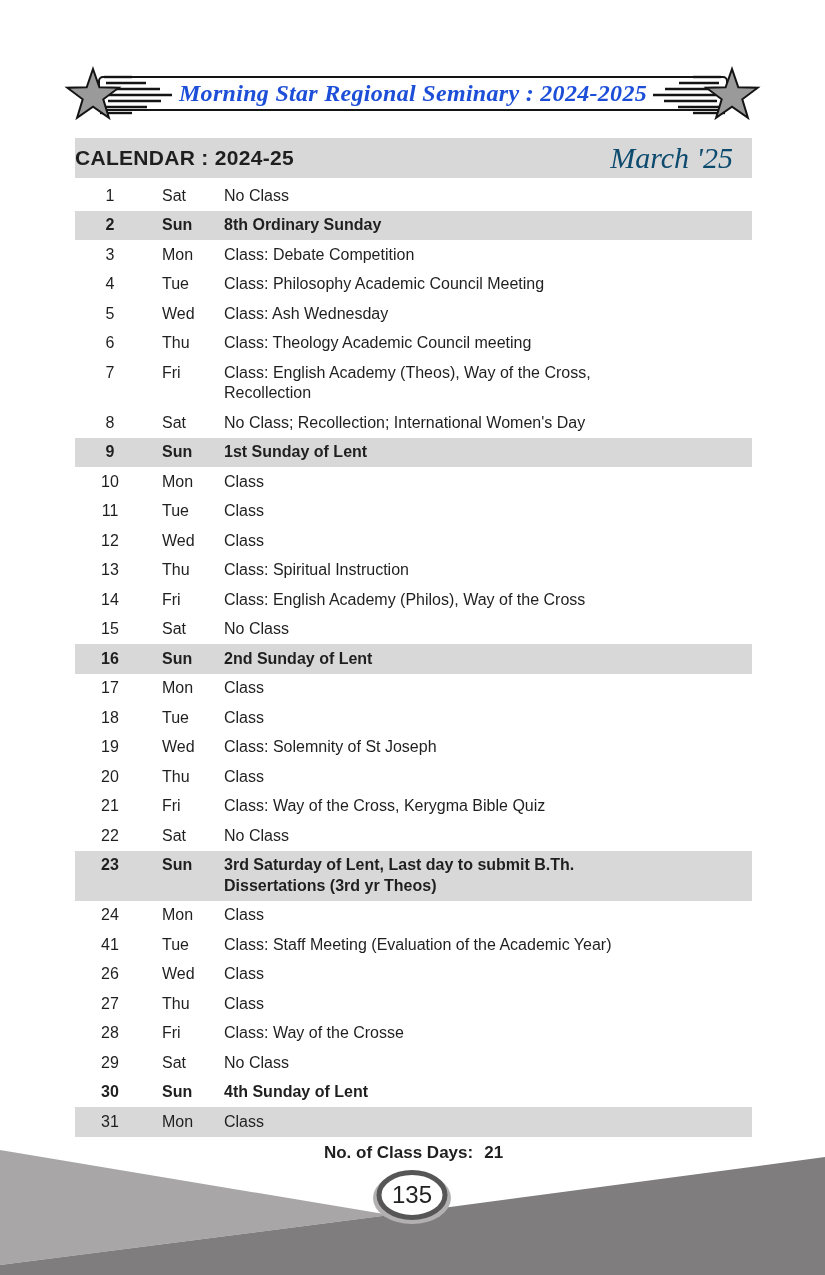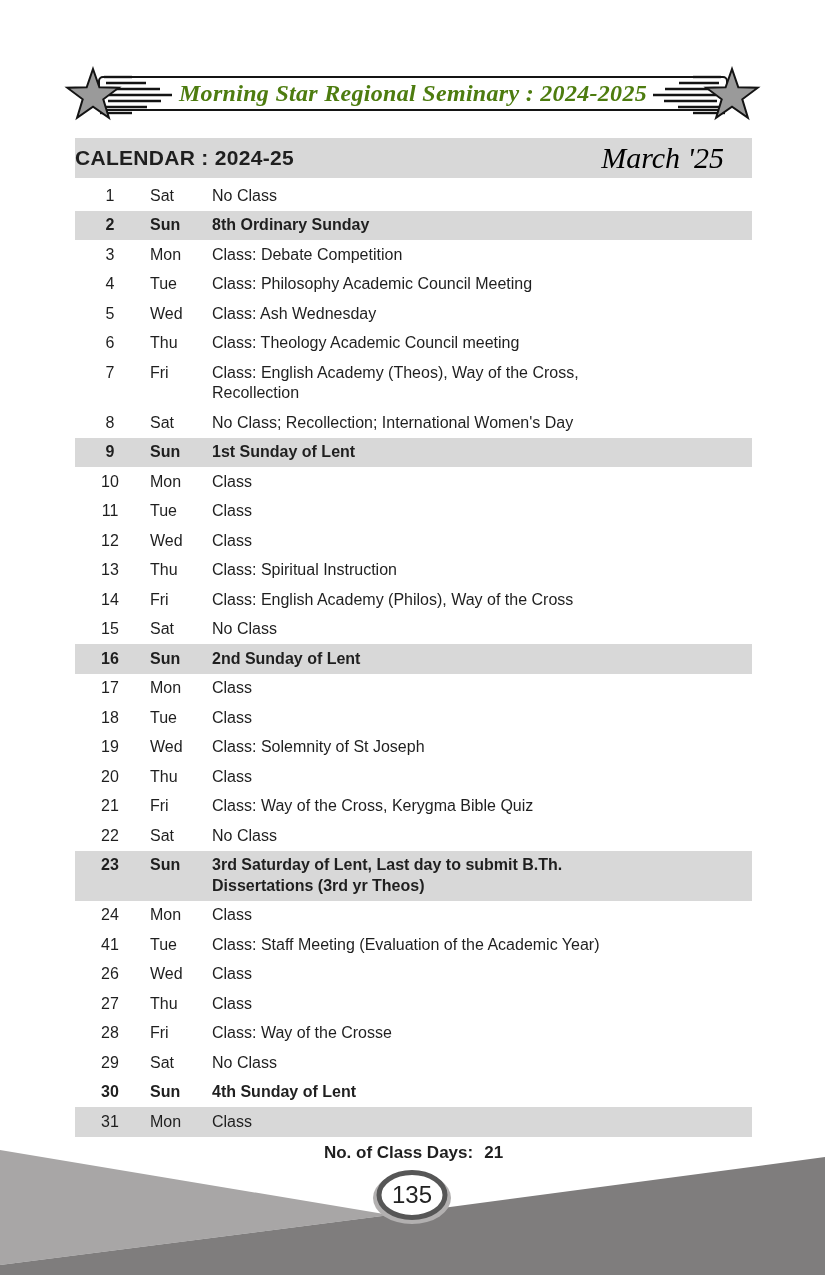--- a/index.html
+++ b/index.html
@@ -27,43 +27,43 @@
   
   .banner { position: absolute; left: 0; top: 60px; width: 825px; height: 70px; }
   .banner-bar {
     position: absolute; left: 98px; top: 16px; width: 630px; height: 35px;
     border: 2.5px solid #141414; border-radius: 5px; background: #fff;
     display: flex; align-items: center; justify-content: center;
   }
   .banner-title {
     font-family: "Liberation Serif", serif;
     font-style: italic; font-weight: bold;
-    font-size: 24px; color: #4d7c0f; white-space: nowrap; letter-spacing: 0.3px;
+    font-size: 24px; color: #1d4ed8; white-space: nowrap; letter-spacing: 0.3px;
   }
   .star-svg { position: absolute; top: 6px; width: 112px; height: 58px; }
   .star-left { left: 62px; }
   .star-right { left: 651px; transform: scaleX(-1); }
 
   
   .calendar { position: absolute; left: 75px; top: 138px; width: 677px; z-index: 2; }
   .cal-titlebar {
     height: 40px; background: var(--band);
     display: flex; align-items: center; justify-content: space-between;
   }
   .cal-title { font-size: 21px; font-weight: bold; letter-spacing: 0.3px; }
   .cal-month {
     font-family: "Liberation Serif", serif; font-style: italic;
-    font-size: 30px; padding-right: 28px; color: #000000;
+    font-size: 30px; padding-right: 19px; color: #0c4a6e;
   }
   .rows { margin-top: 3px; }
   .row { display: flex; align-items: flex-start; padding: 4.5px 0; font-size: 16px; line-height: 20.5px; }
   .row.shaded { background: var(--band); }
   .row.bold { font-weight: bold; }
   .c-date { width: 70px; text-align: center; flex: none; }
-  .c-day  { width: 62px; margin-left: 5px; flex: none; }
+  .c-day  { width: 62px; margin-left: 17px; flex: none; }
   .c-event { flex: 1; white-space: pre-line; padding-right: 6px; }
   .summary { text-align: center; font-weight: bold; font-size: 17px; margin-top: 6px; }
   .summary-value { margin-left: 11px; }
 
   
   .footer-svg { position: absolute; left: 0; top: 1140px; width: 825px; height: 135px; z-index: 1; }
   .badge-num { font-family: "Liberation Sans", sans-serif; font-size: 24px; fill: #222; }
 </style>
 </head>
 <body>

